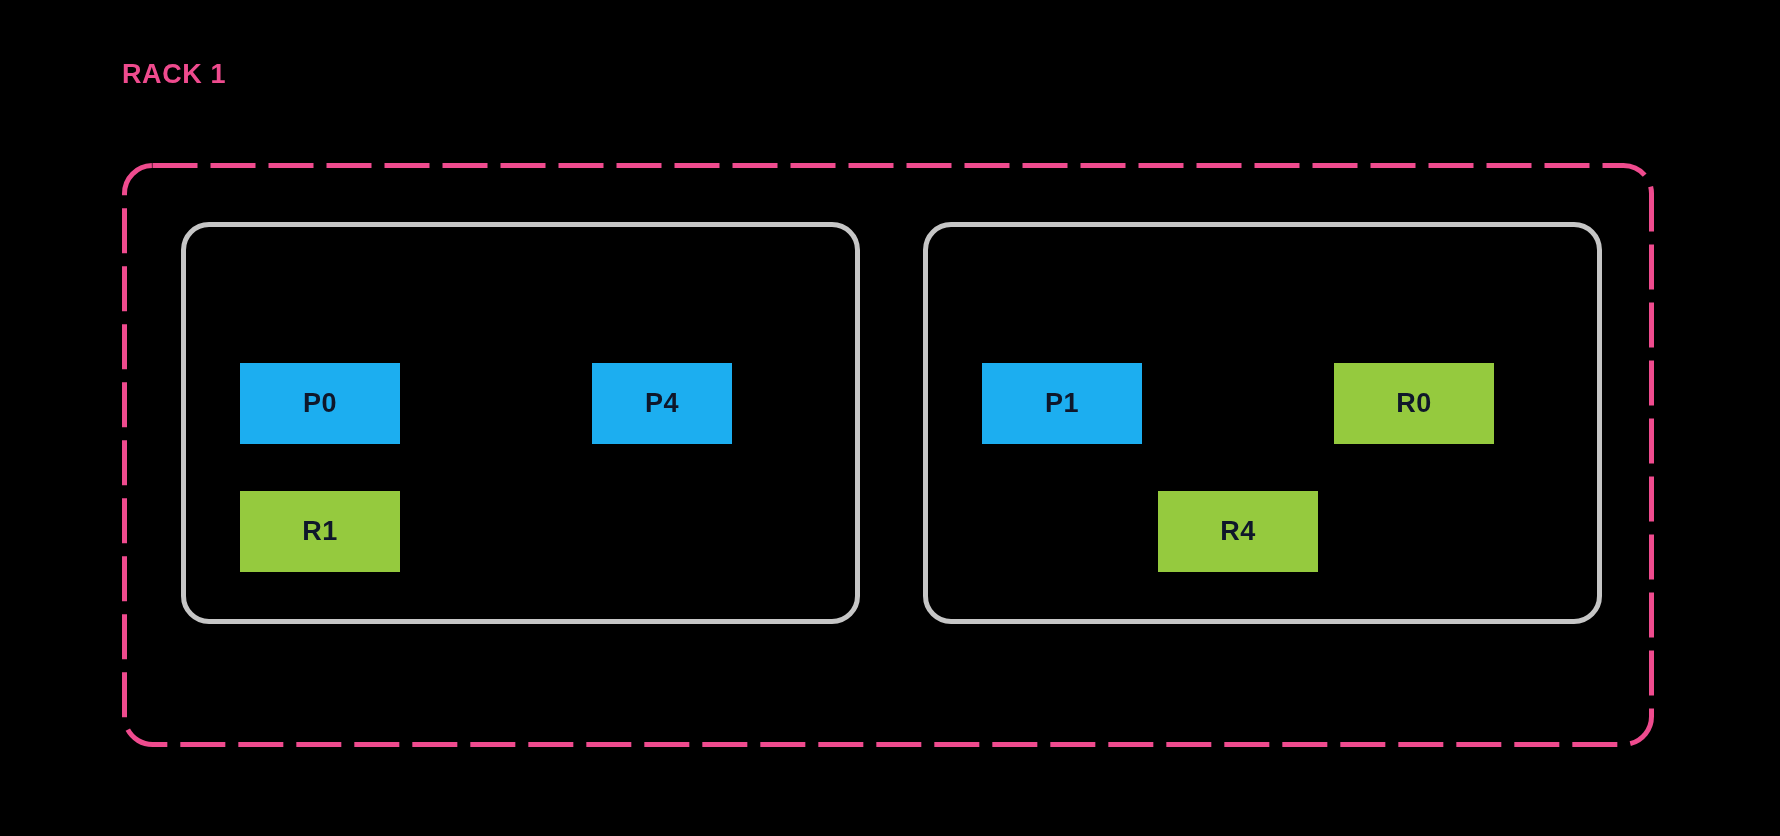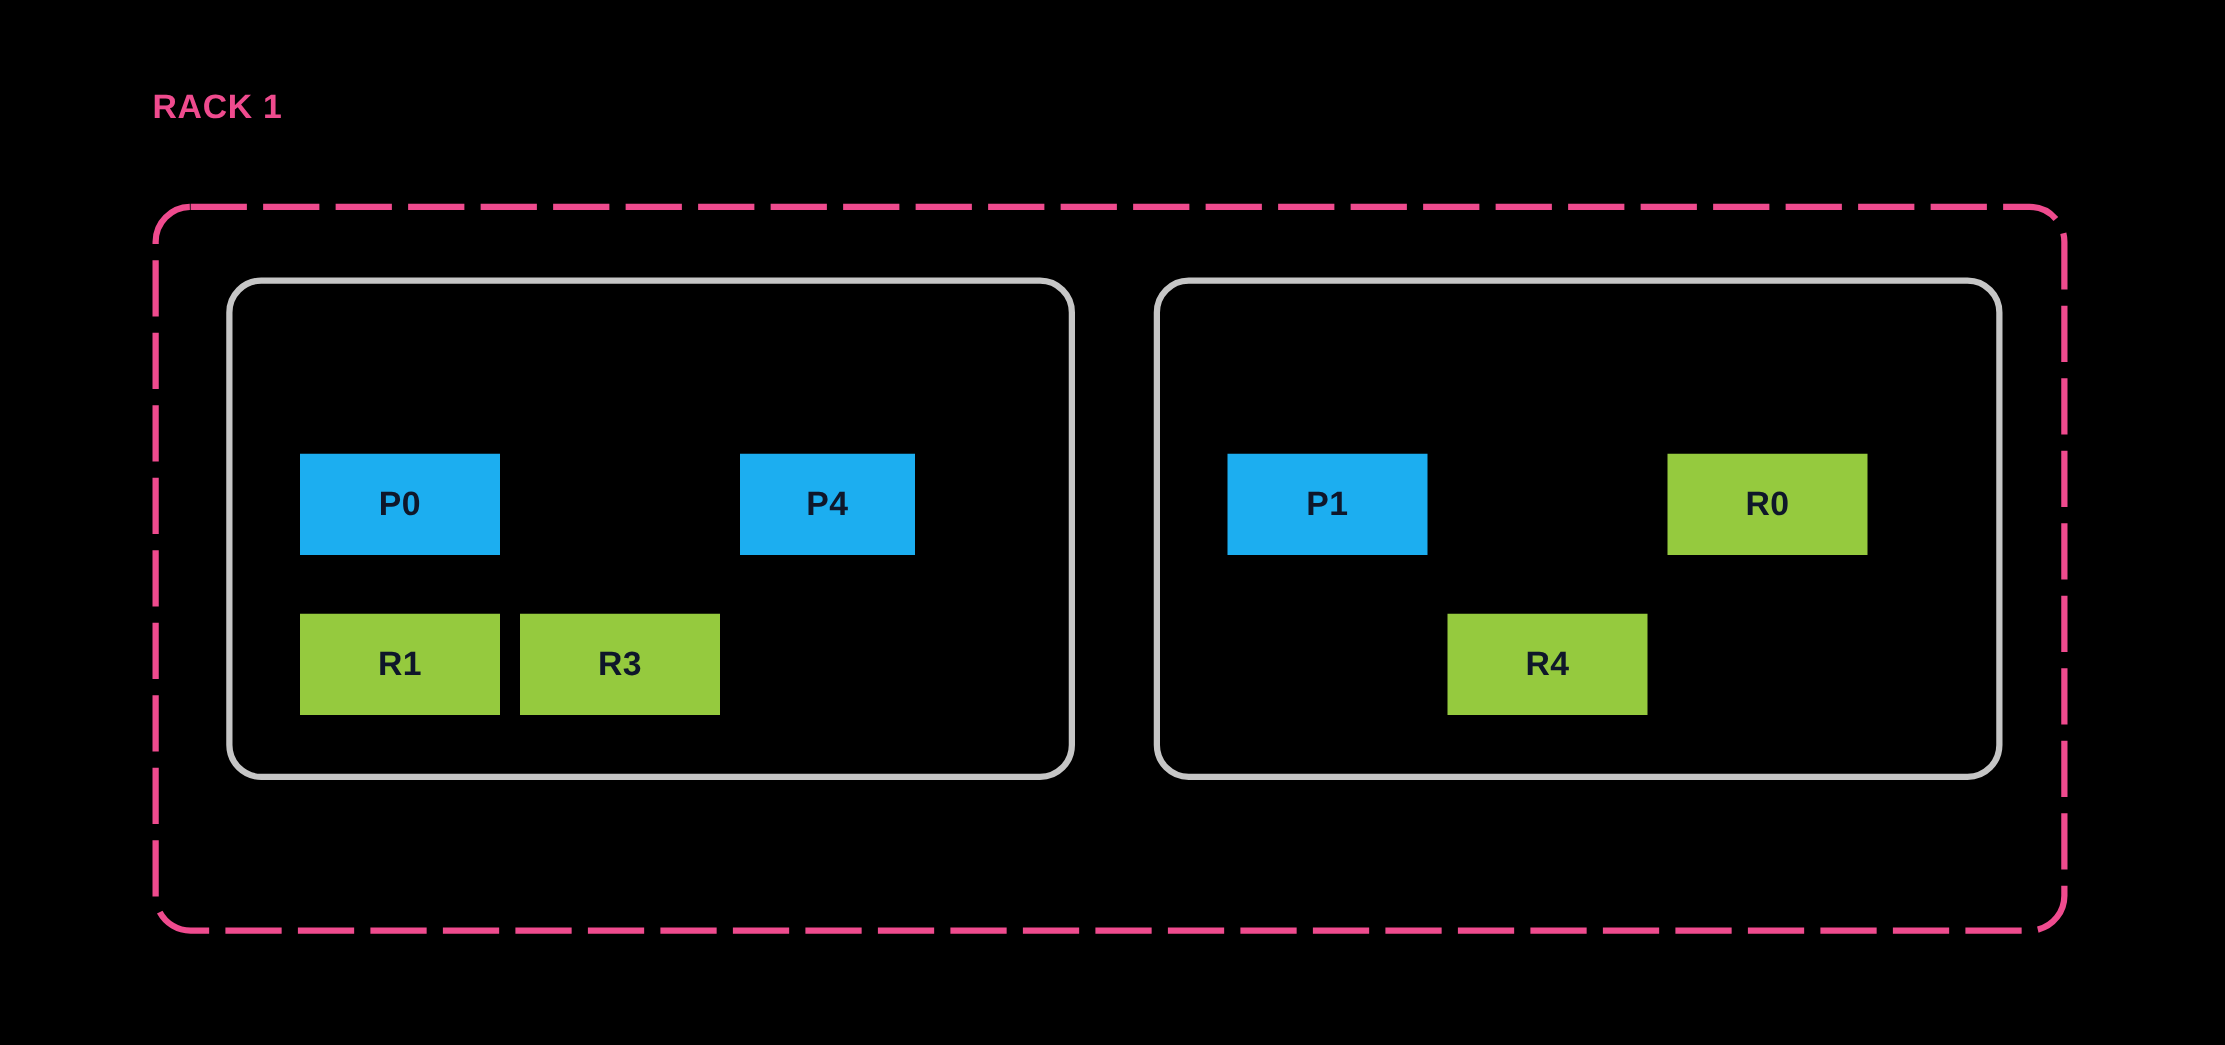--- a/index.html
+++ b/index.html
@@ -20,21 +20,21 @@
     position: relative;
     width: 1780px;
     height: 836px;
     background: #000000;
   }
 
   
   .rack-label {
     position: absolute;
     left: 122px;
-    top: 72px;
+    top: 61px;
     font-size: 27px;
     font-weight: 700;
     letter-spacing: 0.6px;
     color: #ef4b8e;
     white-space: nowrap;
     line-height: 1;
   }
 
   
   .rack-boundary {
@@ -115,21 +115,20 @@
 
   <div class="node-panel node-a">
 
     <div class="block primary row-top col-1">P0</div>
 
 
     <div class="block primary row-top col-3">P4</div>
 
     <div class="block replica row-bottom col-1">R1</div>
 
-    <div class="block replica row-bottom col-2">R3</div>
   </div>
 
   <div class="node-panel node-b">
 
     <div class="block primary row-top col-1">P1</div>
 
 
     <div class="block replica row-top col-3 wide">R0</div>
 
 

